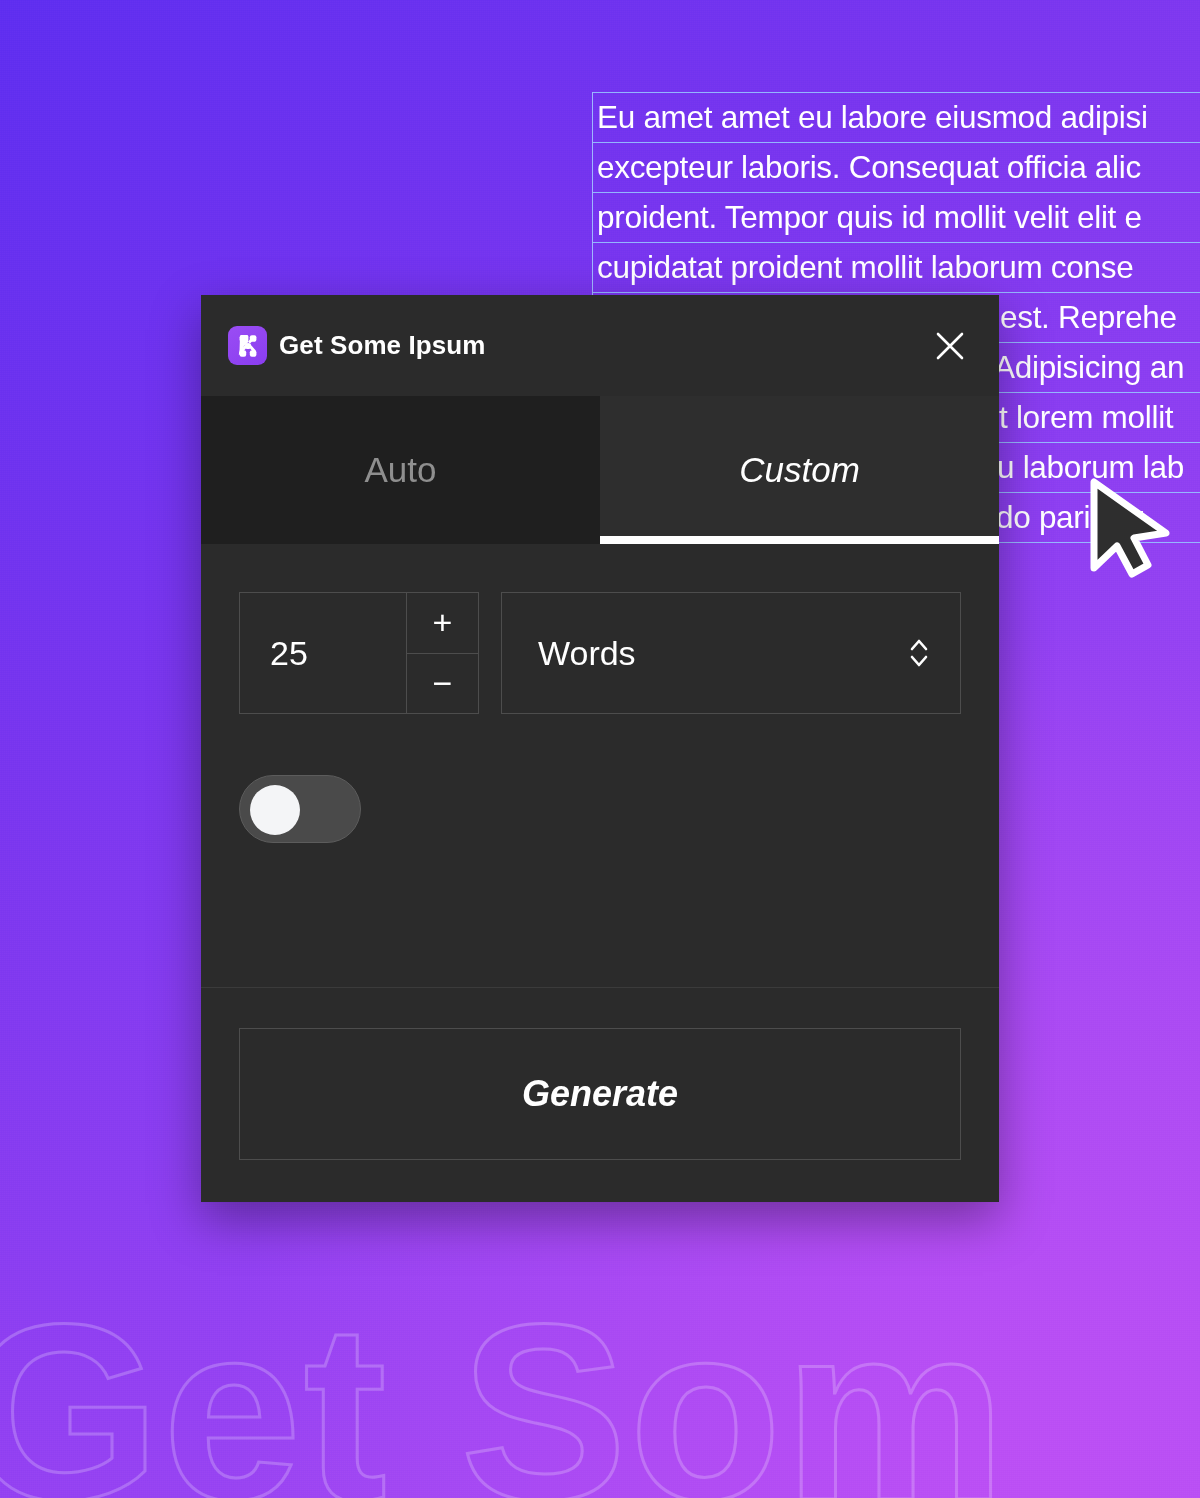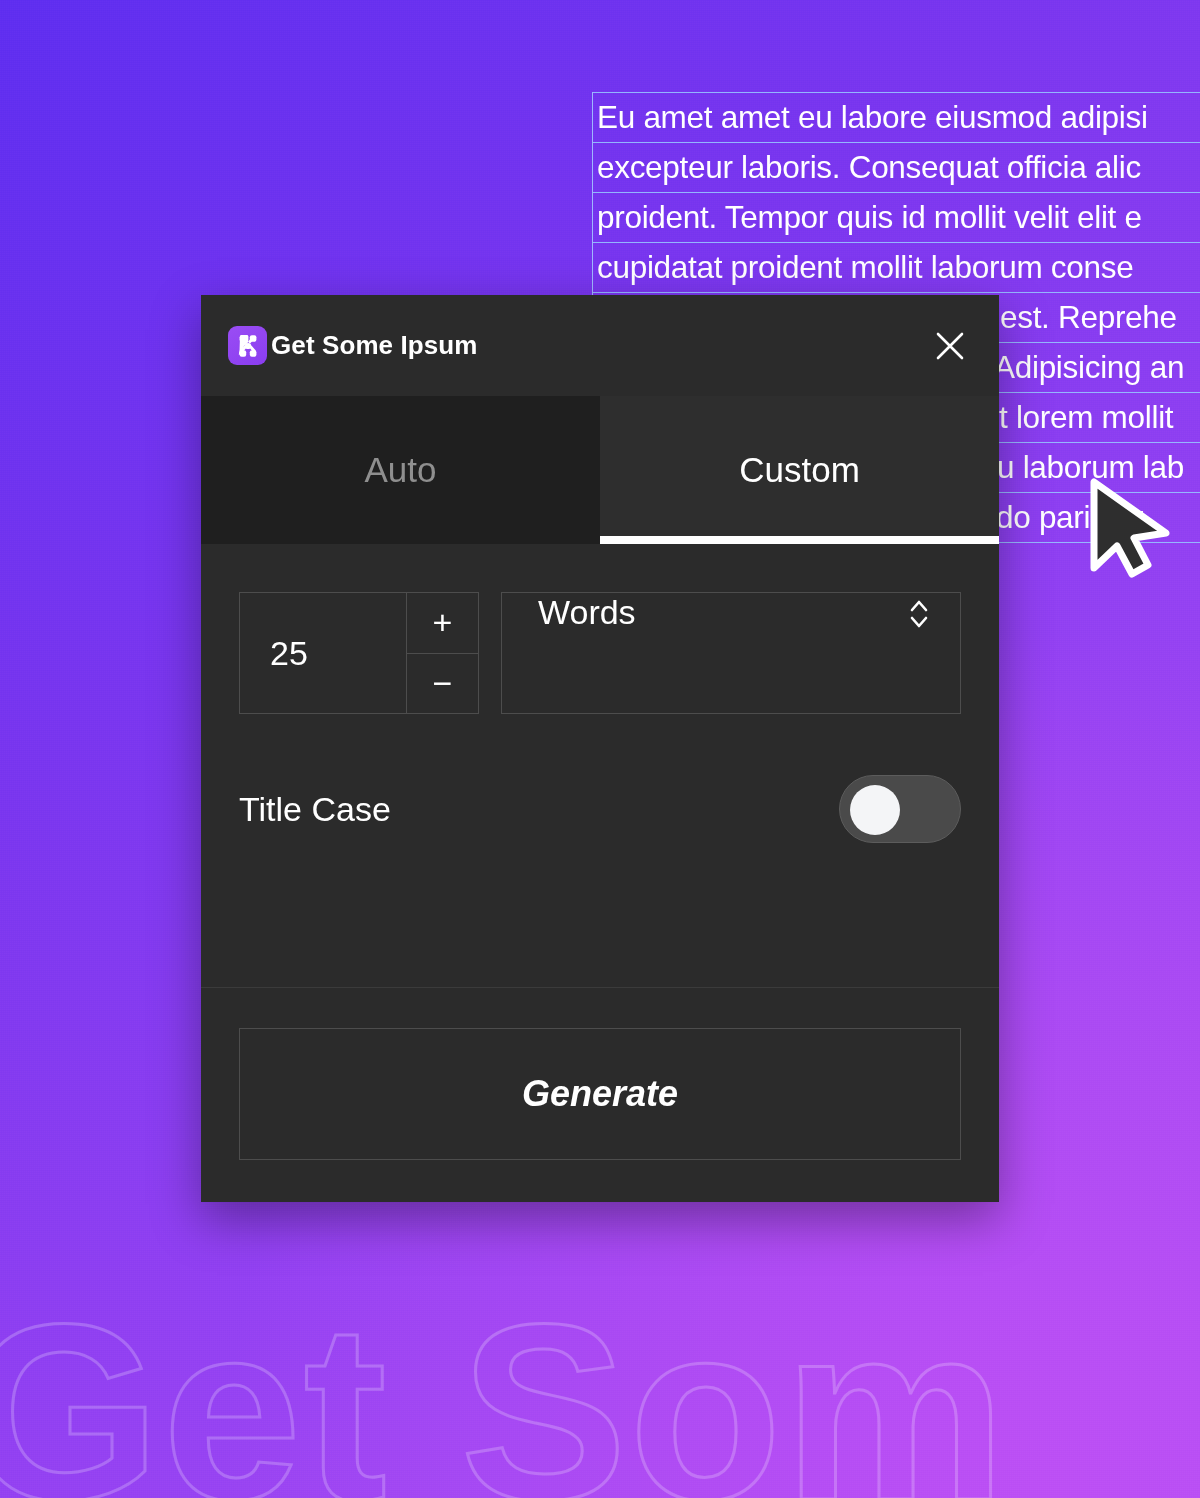--- a/index.html
+++ b/index.html
@@ -100,21 +100,21 @@
     height: 39px;
     border-radius: 9px;
     background: linear-gradient(150deg, #9a4df4 0%, #8a3df0 100%);
     display: flex;
     align-items: center;
     justify-content: center;
     flex: none;
   }
   #appIcon svg { display: block; }
   #appTitle {
-    margin-left: 4px;
+    margin-left: 12px;
     font-size: 26px;
     font-weight: 700;
     color: #ffffff;
     letter-spacing: .1px;
   }
   #closeBtn {
     margin-left: auto;
     width: 46px;
     height: 46px;
     display: flex;
@@ -142,20 +142,21 @@
     position: relative;
     box-sizing: border-box;
   }
   .tab.inactive {
     background: #1f1f1f;
     color: #8f8f8f;
   }
   .tab.active {
     background: #2e2e2e;
     color: #ffffff;
+    font-style: italic;
   }
   .tab.active::after {
     content: "";
     position: absolute;
     left: 0; right: 0; bottom: 0;
     height: 8px;
     background: #ffffff;
   }
 
   
@@ -206,20 +207,21 @@
     font-family: inherit;
   }
   .step-btn.minus { border-top: 1px solid #4d4d4d; }
 
   #unitSelect {
     flex: 1;
     height: 122px;
     border: 1px solid #4d4d4d;
     box-sizing: border-box;
     display: flex;
+    align-items: center;
     padding: 0 26px 0 36px;
     cursor: pointer;
   }
   #unitSelectValue {
     font-size: 34px;
     color: #ffffff;
     flex: 1;
   }
 
   
@@ -357,21 +359,20 @@
           <svg width="30" height="42" viewBox="0 0 30 42" aria-hidden="true">
             <path d="M8 17 L15 9 L22 17" stroke="#ffffff" stroke-width="2.6" fill="none" stroke-linecap="round" stroke-linejoin="round"></path>
             <path d="M8 25 L15 33 L22 25" stroke="#ffffff" stroke-width="2.6" fill="none" stroke-linecap="round" stroke-linejoin="round"></path>
           </svg>
         </div>
 
       </div>
 
 
       <div class="toggle-row">
-        <span class="toggle-label">Title Case</span>
         <div class="switch off">
           <div class="knob"></div>
         </div>
       </div>
 
     </div>
 
     <div id="dlgFooter">
       <button id="generateBtn">Generate</button>
     </div>

